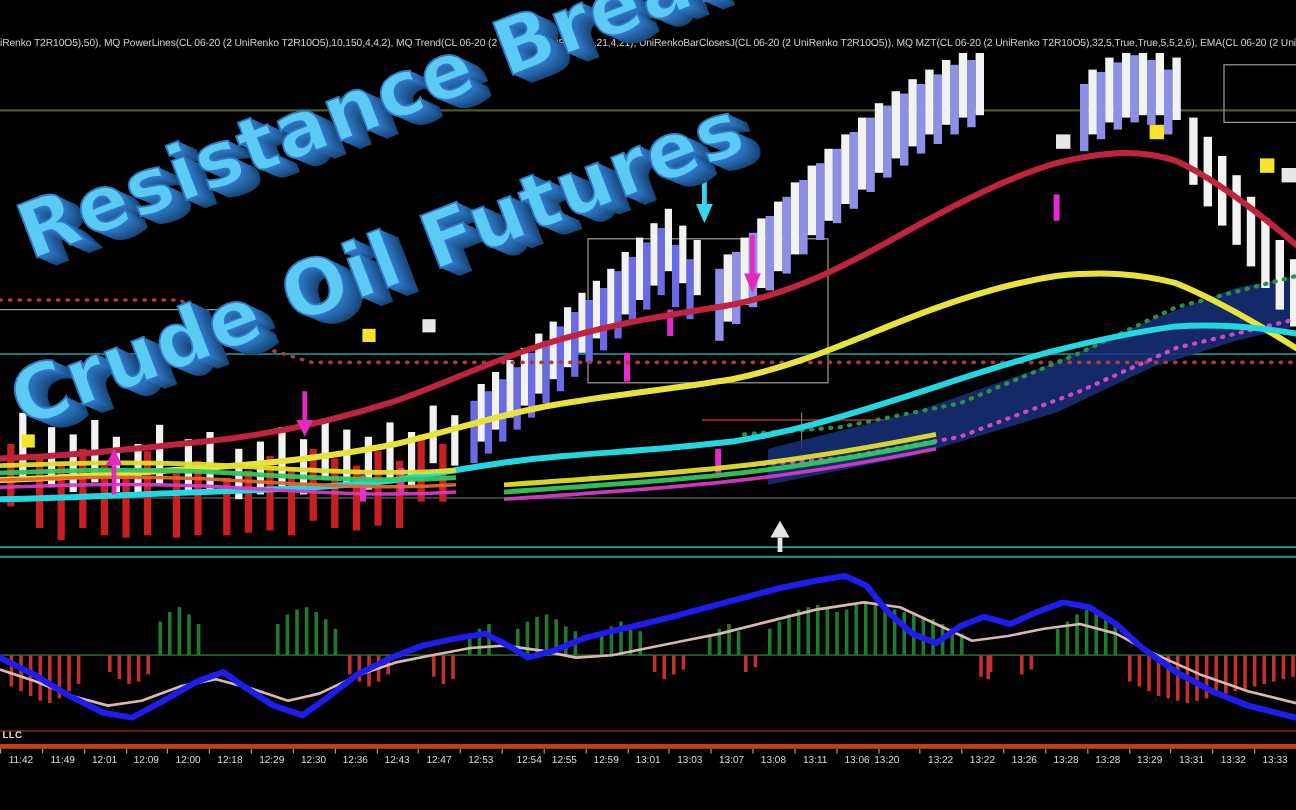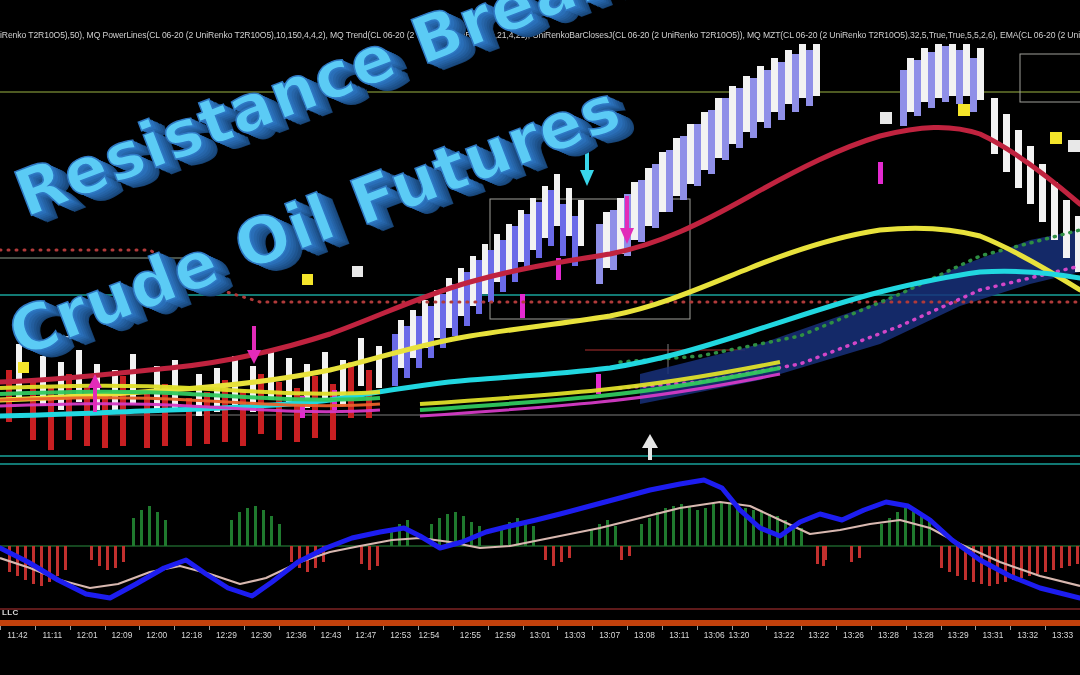--- a/index.html
+++ b/index.html
@@ -21,21 +21,21 @@
   #volPane{position:absolute;left:0;top:608px;width:1080px;height:12px;background:#000;overflow:hidden;}
 
   
   #priceTag{
     position:absolute;left:506px;top:64px;width:118px;height:26px;background:#000;
     color:#f2f2f2;font-size:19px;font-weight:bold;text-align:center;line-height:26px;
     letter-spacing:0.4px;
   }
 
   
-  #axis{position:absolute;left:0;top:620px;width:1080px;height:27px;background:#000;border-top:6px solid #c2410c;}
+  #axis{position:absolute;left:0;top:620px;width:1080px;height:27px;background:#000;border-top:4px solid #c2410c;}
   .tick{position:absolute;top:0;width:1px;height:4px;background:#9a9a9a;}
   .tlabel{position:absolute;top:4px;color:#d8d8d8;font-size:8.4px;text-align:center;
           width:40px;margin-left:-20px;font-family:"Liberation Sans",sans-serif;}
 
   #llc{position:absolute;left:2px;top:608px;color:#d9d9d9;font-size:8px;font-weight:bold;letter-spacing:.4px;}
 
   
   svg{display:block;}
 
   
@@ -448,21 +448,21 @@
       <line x1="0" y1="1" x2="1080" y2="1" stroke="#5e1a1a" stroke-width="2"></line>
     </svg>
   </div>
 
   <div id="llc">LLC</div>
 
   <div id="axis">
       <div class="tick" style="left: 0px;"></div>
       <div class="tlabel" style="left: 17.4194px;">11:42</div>
       <div class="tick" style="left: 34.8387px;"></div>
-      <div class="tlabel" style="left: 52.2581px;">11:11</div>
+      <div class="tlabel" style="left: 52.2581px;">11:49</div>
       <div class="tick" style="left: 69.6774px;"></div>
       <div class="tlabel" style="left: 87.0968px;">12:01</div>
       <div class="tick" style="left: 104.516px;"></div>
       <div class="tlabel" style="left: 121.935px;">12:09</div>
       <div class="tick" style="left: 139.355px;"></div>
       <div class="tlabel" style="left: 156.774px;">12:00</div>
       <div class="tick" style="left: 174.194px;"></div>
       <div class="tlabel" style="left: 191.613px;">12:18</div>
       <div class="tick" style="left: 209.032px;"></div>
       <div class="tlabel" style="left: 226.452px;">12:29</div>
@@ -470,21 +470,21 @@
       <div class="tlabel" style="left: 261.29px;">12:30</div>
       <div class="tick" style="left: 278.71px;"></div>
       <div class="tlabel" style="left: 296.129px;">12:36</div>
       <div class="tick" style="left: 313.548px;"></div>
       <div class="tlabel" style="left: 330.968px;">12:43</div>
       <div class="tick" style="left: 348.387px;"></div>
       <div class="tlabel" style="left: 365.806px;">12:47</div>
       <div class="tick" style="left: 383.226px;"></div>
       <div class="tlabel" style="left: 400.645px;">12:53</div>
       <div class="tick" style="left: 418.065px;"></div>
-      <div class="tlabel" style="left: 429px;">12:54</div>
+      <div class="tlabel" style="left: 441px;">12:54</div>
       <div class="tick" style="left: 452.903px;"></div>
       <div class="tlabel" style="left: 470.323px;">12:55</div>
       <div class="tick" style="left: 487.742px;"></div>
       <div class="tlabel" style="left: 505.161px;">12:59</div>
       <div class="tick" style="left: 522.581px;"></div>
       <div class="tlabel" style="left: 540px;">13:01</div>
       <div class="tick" style="left: 557.419px;"></div>
       <div class="tlabel" style="left: 574.839px;">13:03</div>
       <div class="tick" style="left: 592.258px;"></div>
       <div class="tlabel" style="left: 609.677px;">13:07</div>

